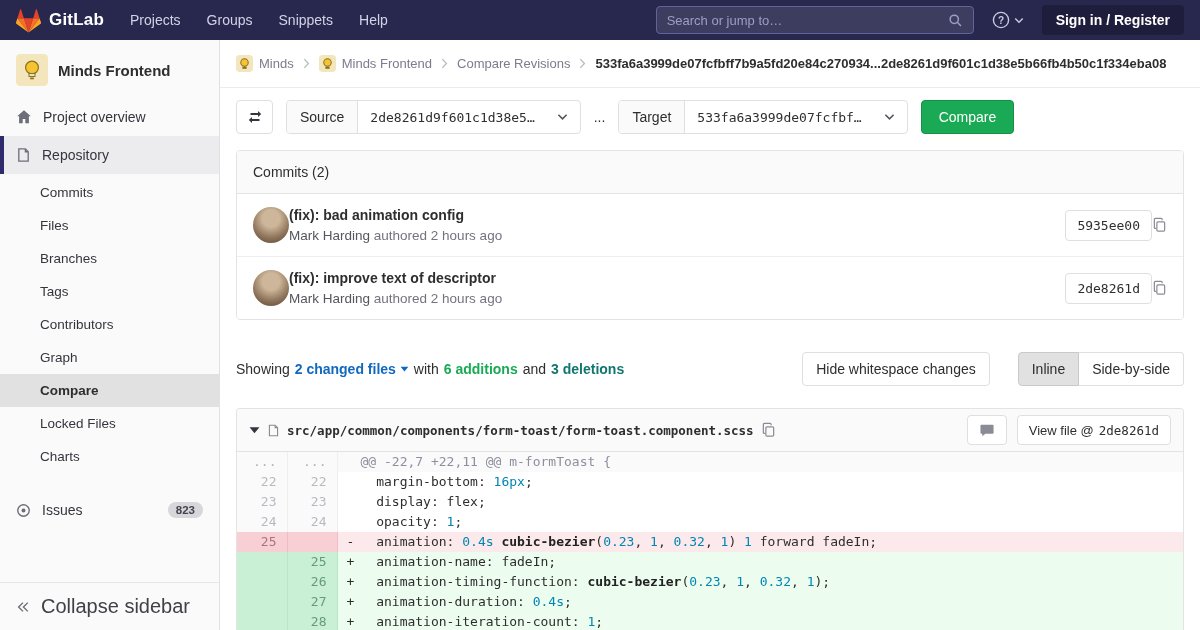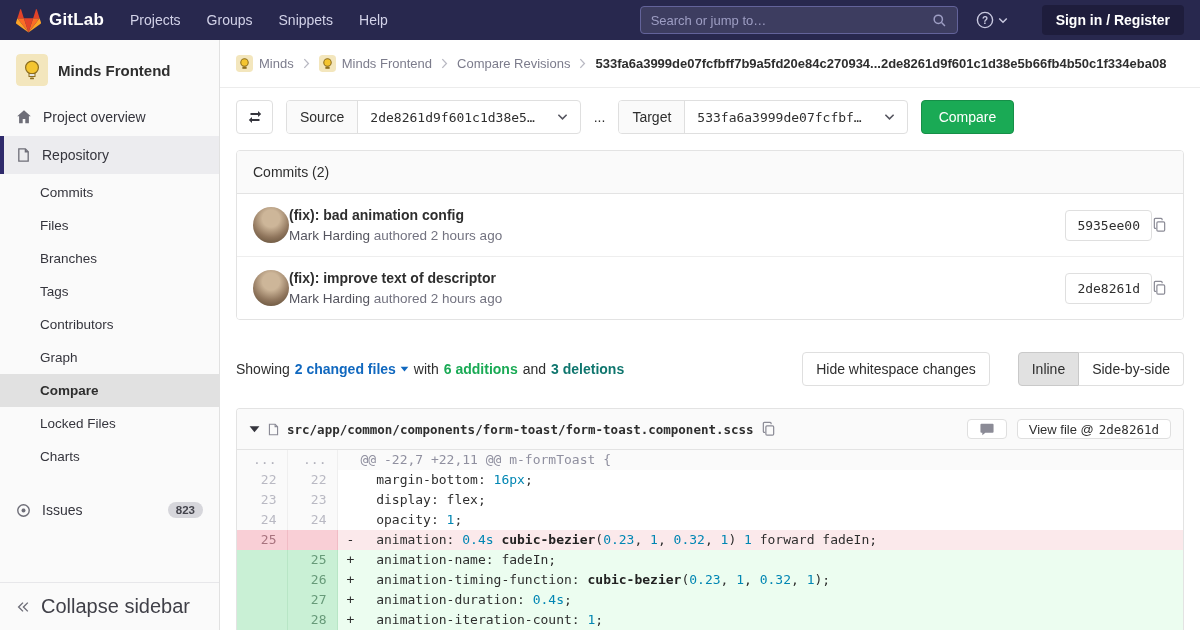--- a/index.html
+++ b/index.html
@@ -37,21 +37,21 @@
   }
   .search-box input {
     flex: 1; background: transparent; border: 0; outline: none;
     color: #fff; font-size: 13px; font-family: "Liberation Sans", sans-serif;
   }
   .search-box input::placeholder { color: #9e9ec4; }
   .search-ic { color: #9e9ec4; }
   .help-menu { display: flex; align-items: center; gap: 4px; color: #c9c9e0; cursor: pointer; }
   .signin {
     background: #1e1d3c; color: #fff; font-weight: 700; font-size: 14px;
-    padding: 7px 14px; border-radius: 4px; cursor: pointer; white-space: nowrap; margin-left: 16px;
+    padding: 7px 14px; border-radius: 4px; cursor: pointer; white-space: nowrap;
   }
 
   
   .layout { display: flex; height: 590px; }
 
   
   .sidebar {
     width: 220px; min-width: 220px;
     background: #fafafa;
     border-right: 1px solid #e1e1e1;
@@ -184,21 +184,21 @@
     padding: 6px 12px; min-height: 41px; background: #fafafa;
     border-bottom: 1px solid #e3e3e3;
   }
   .caret-ic { color: #35353d; cursor: pointer; }
   .file-ic { color: #8b8b96; }
   .file-path {
     font-family: "DejaVu Sans Mono", monospace; font-size: 12.5px;
     font-weight: 700; color: #2e2e2e; cursor: pointer;
   }
   .diff-header-right { margin-left: auto; display: flex; align-items: center; gap: 10px; }
-  .small-btn { height: 20px; padding: 8px 11px; }
+  .small-btn { height: 30px; padding: 8px 11px; }
   .view-file-btn { gap: 5px; font-size: 13px; }
   .view-file-btn .sha { font-family: "DejaVu Sans Mono", monospace; font-size: 12.5px; }
 
   
   .diff-table { width: 100%; border-collapse: collapse; font-family: "DejaVu Sans Mono", monospace; font-size: 13px; }
   .diff-table tr { height: 20px; }
   .diff-table td { padding: 0; line-height: 20px; vertical-align: top; }
   td.ln {
     width: 50px; min-width: 50px; text-align: right; padding-right: 10px;
     color: #b9b9c3; background: #fafafa; border-right: 1px solid #efefef;

